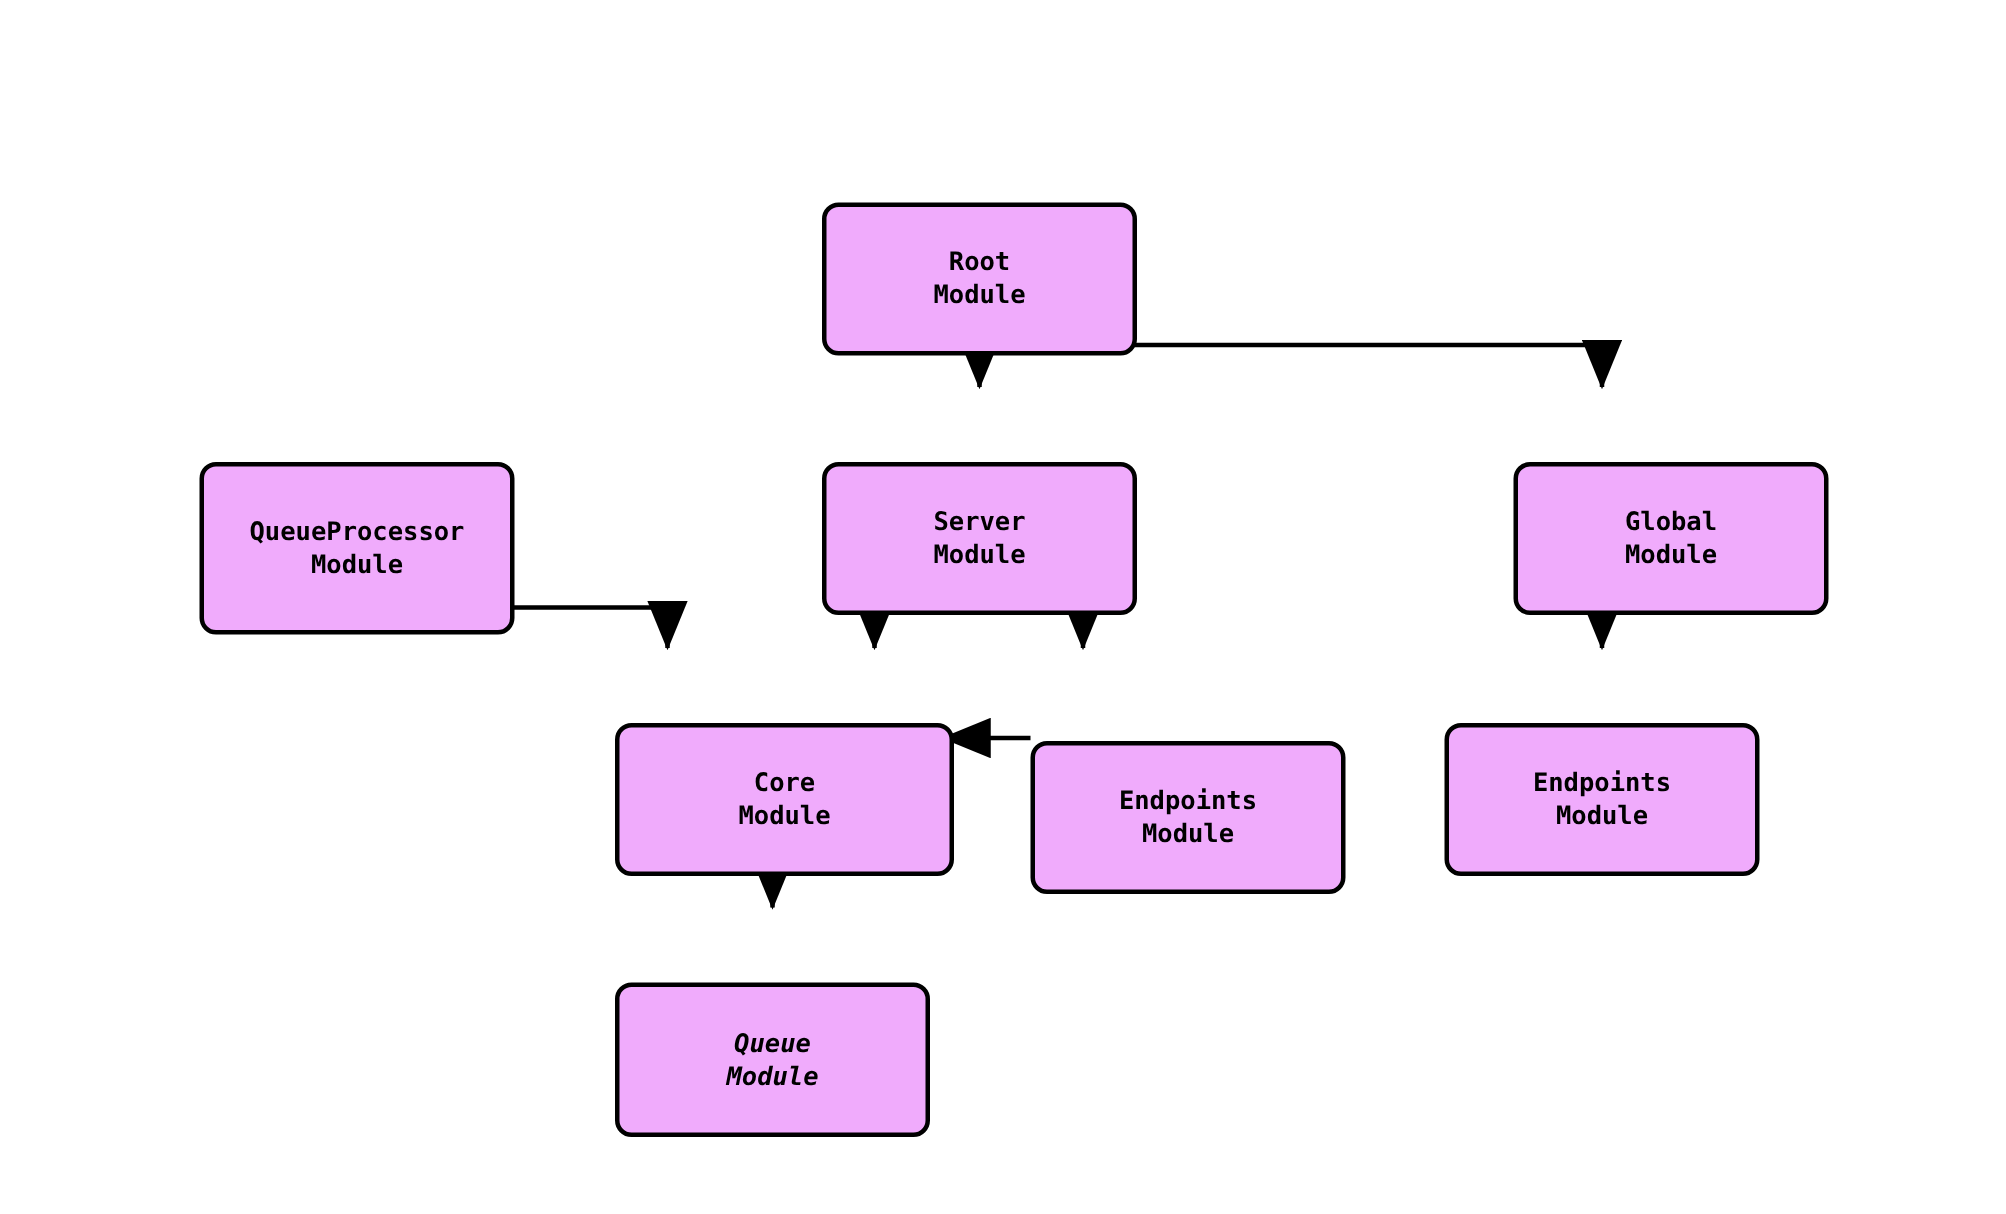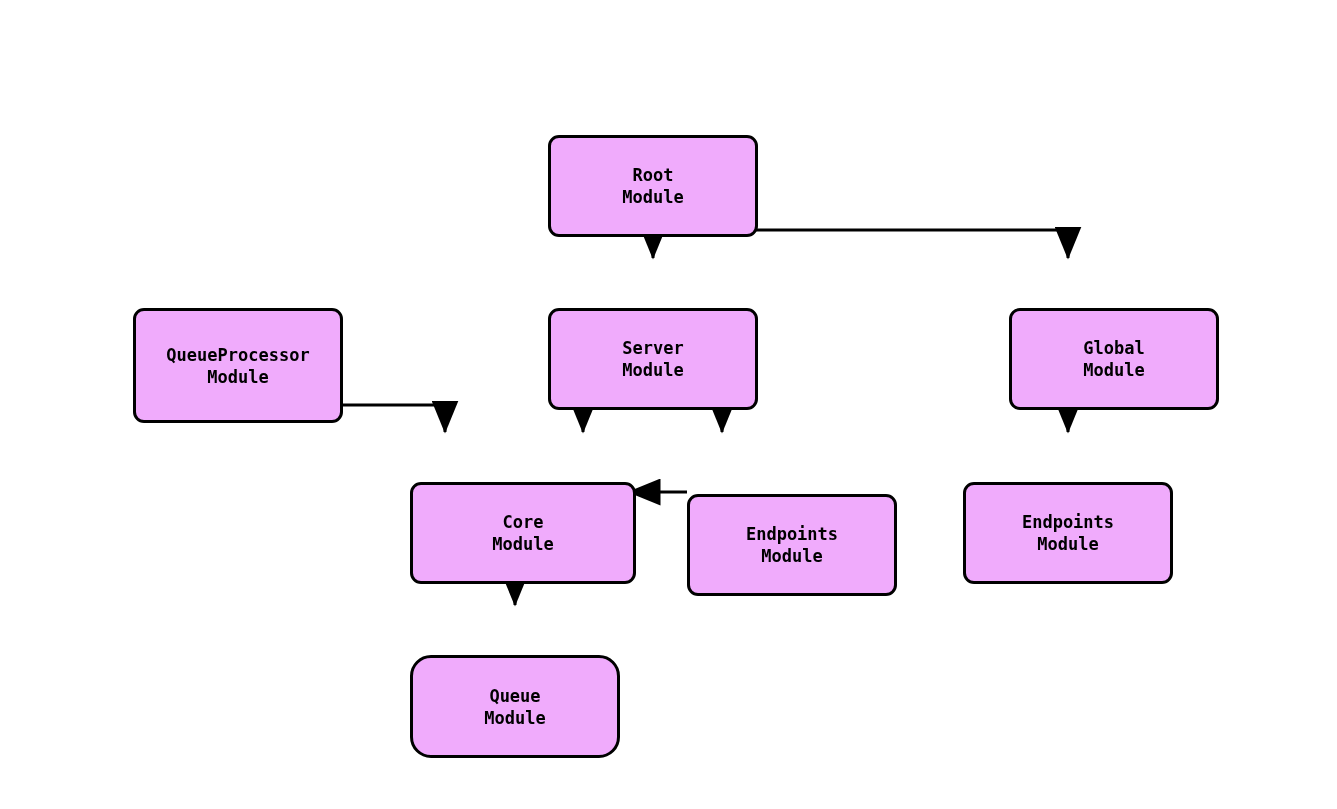--- a/index.html
+++ b/index.html
@@ -97,18 +97,18 @@
   <div class="node" style="left: 687px; top: 453px; width: 210px; height: 102px; border-width: 3px; border-color: rgb(0, 0, 0); border-radius: 11px;">
     <span class="node-label">Endpoints
 Module</span>
   </div>
 
   <div class="node" style="left: 963px; top: 441px; width: 210px; height: 102px; border-width: 3px; border-color: rgb(0, 0, 0); border-radius: 11px;">
     <span class="node-label">Endpoints
 Module</span>
   </div>
 
-  <div class="node" style="left: 410px; top: 614px; width: 210px; height: 103px; border-width: 3px; border-color: rgb(0, 0, 0); border-radius: 21px;">
+  <div class="node" style="left: 410px; top: 614px; width: 210px; height: 103px; border-width: 3px; border-color: rgb(0, 0, 0); border-radius: 11px; font-style: italic;">
     <span class="node-label">Queue
 Module</span>
   </div>
 
 </div>
 
 </body></html>

